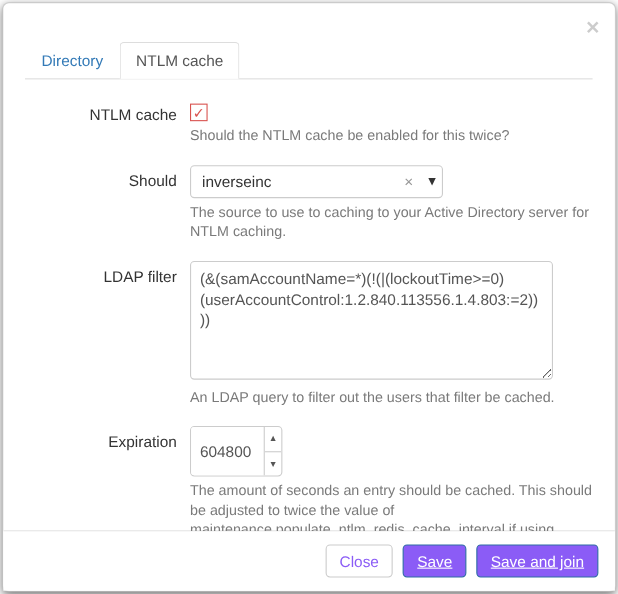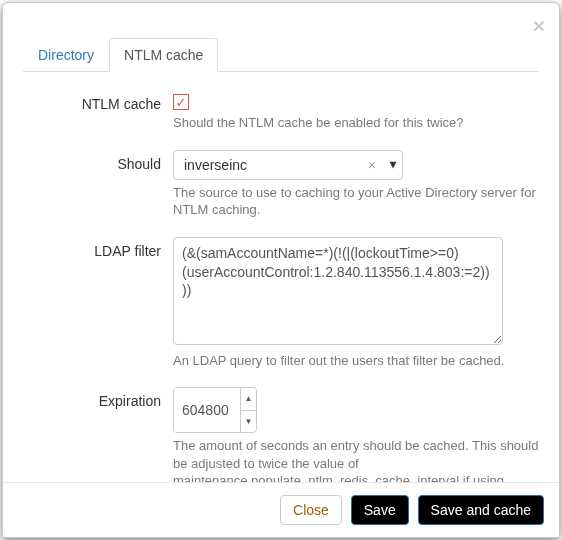--- a/index.html
+++ b/index.html
@@ -172,22 +172,22 @@
   }
   .btn {
     display: inline-block;
     padding: 6px 12px;
     font-size: 14px;
     border-radius: 4px;
     border: 1px solid transparent;
     cursor: pointer;
     margin-left: 5px;
   }
-  .btn-default { background:#fff; border-color:#ccc; color:#a16207; }
-  .btn-primary { background:#000000; border-color:#2e6da4; color:#fff; }
+  .btn-default { background:#fff; border-color:#ccc; color:#8b5cf6; }
+  .btn-primary { background:#8b5cf6; border-color:#2e6da4; color:#fff;text-decoration:underline; }
 </style>
 </head>
 <body>
 
 <div class="modal">
   <div class="modal-header">
     <span class="close-x">×</span>
   </div>
 
   <div class="modal-body">
@@ -239,15 +239,15 @@
           </div>
         </div>
         <div class="help">The amount of seconds an entry should be cached. This should be adjusted to twice the value of maintenance.populate_ntlm_redis_cache_interval if using</div>
       </div>
     </div>
   </div>
 
   <div class="modal-footer">
     <button class="btn btn-default">Close</button>
     <button class="btn btn-primary">Save</button>
-    <button class="btn btn-primary">Save and cache</button>
+    <button class="btn btn-primary">Save and join</button>
   </div>
 </div>
 
 </body></html>

